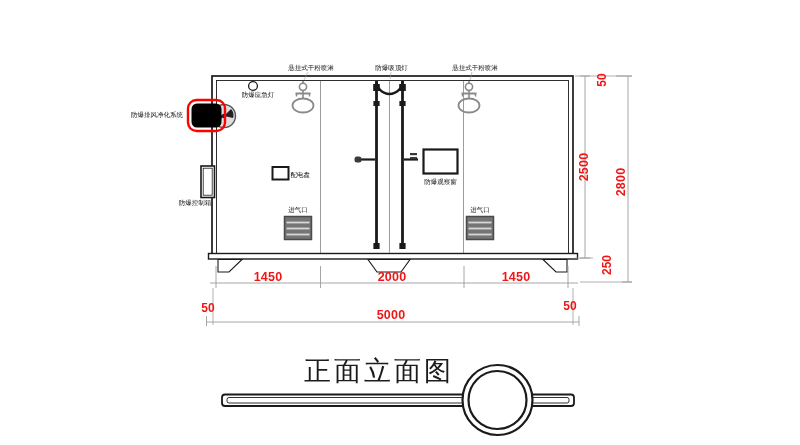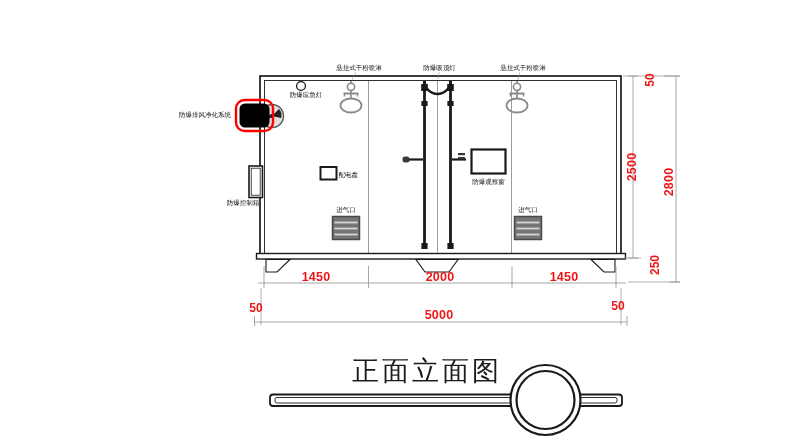--- a/index.html
+++ b/index.html
@@ -1,16 +1,16 @@
 <!DOCTYPE html>
 <html><head>
 <meta charset="utf-8">
 <style>
   html,body{margin:0;padding:0;background:#ffffff;}
-  .canvas{position:relative;width:680px;height:445px;background:#ffffff;overflow:hidden;margin-left:48px;}
+  .canvas{position:relative;width:680px;height:445px;background:#ffffff;overflow:hidden;}
   svg{display:block;}
   text{font-family:"Liberation Sans","DejaVu Sans",sans-serif;}
   .lbl{fill:#111111;font-size:6.5px;}
   .dim{fill:#f01616;font-size:12.5px;font-weight:bold;letter-spacing:0.2px;}
   .dim-sm{fill:#f01616;font-size:12px;font-weight:bold;}
   .title-text{fill:#1c1c1c;font-size:27px;font-family:"Liberation Serif","DejaVu Serif",serif;letter-spacing:3px;}
   .blk{stroke:#1a1a1a;fill:none;}
   .blkf{stroke:#1a1a1a;fill:#ffffff;}
   .gry{stroke:#9c9c9c;fill:none;}
   .spr{stroke:#8a8a8a;fill:none;}

